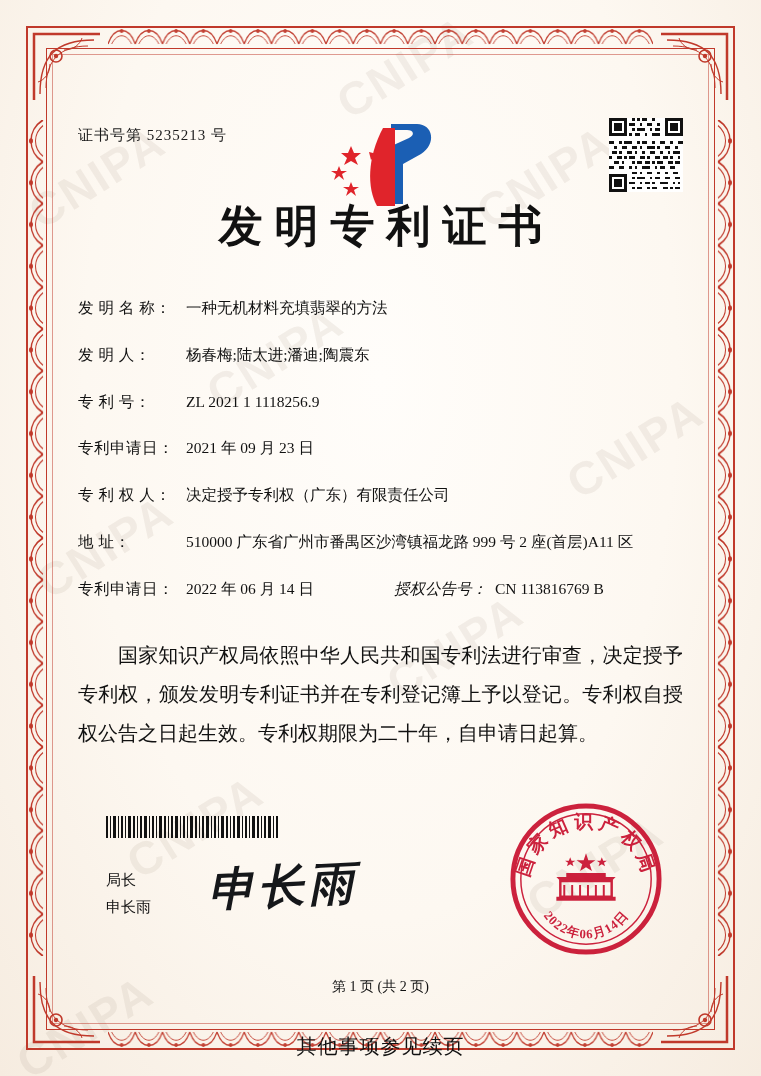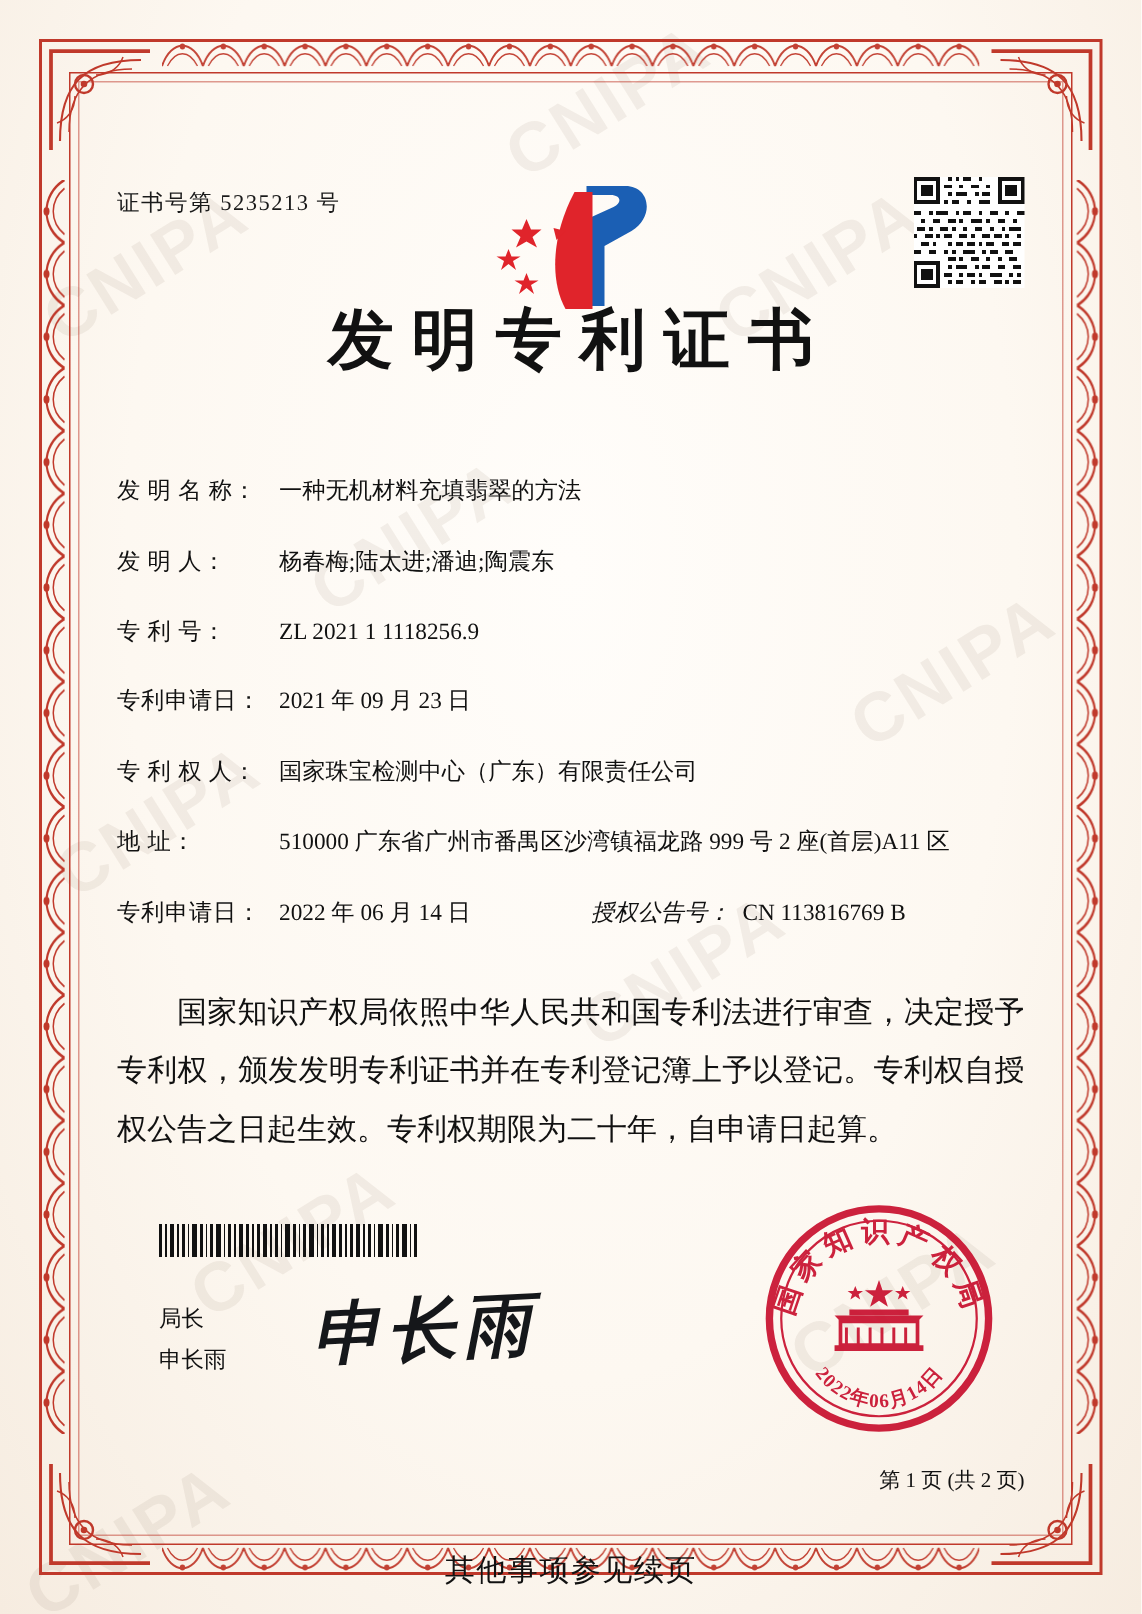--- a/index.html
+++ b/index.html
@@ -148,21 +148,21 @@
     font-family: "Liberation Serif", "DejaVu Serif", serif;
     font-size: 44px;
     font-weight: 700;
     letter-spacing: 12px;
     color: #111;
     margin-top: 52px;
     text-indent: 12px;
   }
 
   .fields {
-    margin-top: 60px;
+    margin-top: 40px;
     font-size: 15.5px;
     color: #111;
   }
   .row {
     display: flex;
     align-items: flex-start;
     margin-bottom: 22px;
     line-height: 1.6;
   }
   .lbl {
@@ -230,21 +230,21 @@
     width: 158px;
     height: 158px;
     opacity: .92;
   }
   .seal svg { display:block; width:100%; height:100%; }
 
   .pageno {
     position: absolute;
     left: 0; right: 0;
     bottom: 10px;
-    text-align: right;
+    text-align: center;
     font-size: 14px;
     color: #111;
   }
 
   .footnote {
     position: absolute;
     left: 0; right: 0;
     bottom: 16px;
     text-align: center;
     font-size: 20px;
@@ -415,21 +415,21 @@
       <div class="row">
         <div class="lbl">专 利 号：</div>
         <div class="val">ZL 2021 1 1118256.9</div>
       </div>
       <div class="row">
         <div class="lbl">专利申请日：</div>
         <div class="val">2021 年 09 月 23 日</div>
       </div>
       <div class="row">
         <div class="lbl">专 利 权 人：</div>
-        <div class="val">国家珠宝检测中心（广东）有限责任公司</div>
+        <div class="val">决定授予专利权（广东）有限责任公司</div>
       </div>
       <div class="row">
         <div class="lbl">地 址：</div>
         <div class="val">510000 广东省广州市番禺区沙湾镇福龙路 999 号 2 座(首层)A11 区</div>
       </div>
       <div class="row two">
         <div class="lbl">专利申请日：</div>
         <div class="val">2022 年 06 月 14 日</div>
         <div class="lbl2">授权公告号：</div>
         <div>CN 113816769 B</div>

